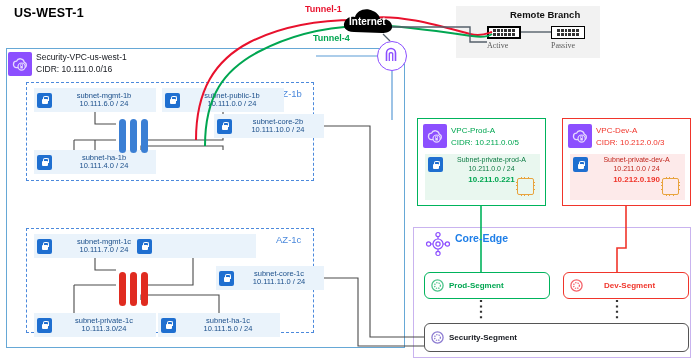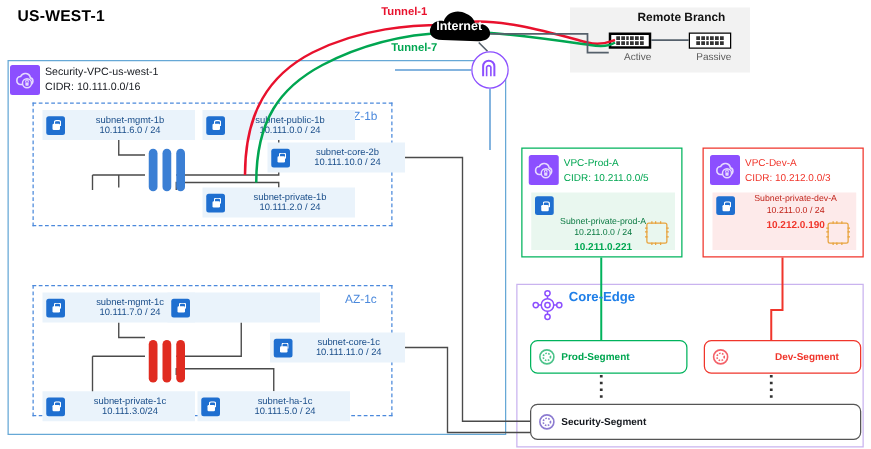--- a/index.html
+++ b/index.html
@@ -11,21 +11,21 @@
   #wires{z-index:2;}
   #topwires{z-index:6;}
 
   
   .region-title{left:14px;top:6px;font-size:12.5px;font-weight:bold;color:#000;letter-spacing:.2px;z-index:7;}
   .tunnel-lbl{font-size:9px;font-weight:bold;z-index:8;white-space:nowrap;}
   #tunnel1{left:305px;top:4px;color:#e8112d;}
   #tunnel2{left:313px;top:33px;color:#00a651;}
   #internet-label{left:349px;top:16px;font-size:10px;font-weight:bold;color:#fff;z-index:8;}
   .branch-title{font-size:9.5px;font-weight:bold;color:#111;}
-  .branch-cap{font-size:8px;color:#5a5a5a;text-align:right;}
+  .branch-cap{font-size:8px;color:#5a5a5a;text-align:left;font-family:Liberation Serif, serif;}
 
   
   #secvpc{left:6px;top:48px;width:399px;height:300px;border:1px solid #66a8d6;background:#fff;z-index:1;}
   #secvpc-icon{left:8px;top:52px;width:24px;height:24px;background:#8c4fff;border-radius:2px;z-index:3;}
   #secvpc-name{left:36px;top:52px;font-size:8.5px;color:#16191f;z-index:3;white-space:nowrap;}
   #secvpc-cidr{left:36px;top:64px;font-size:8.5px;color:#16191f;z-index:3;white-space:nowrap;}
 
   .az{border:1px dashed #4b89dc;background:#fff;z-index:1;}
   #az1b{left:26px;top:82px;width:288px;height:99px;}
   #az1c{left:26px;top:228px;width:288px;height:105px;}
@@ -73,21 +73,21 @@
   
   .vpcbox{z-index:3;background:#fff;}
   #vpcprod{left:417px;top:118px;width:129px;height:88px;border:1.6px solid #00b35c;}
   #vpcdev{left:562px;top:118px;width:129px;height:88px;border:1.6px solid #f0352b;}
   .vpc-ico{width:24px;height:24px;background:#8c4fff;border-radius:2px;margin:5px 0 0 5px;}
   .vpc-name{font-size:8px;position:absolute;left:33px;top:7px;white-space:nowrap;}
   .vpc-cidr{font-size:8px;position:absolute;left:33px;top:19px;white-space:nowrap;}
   #vpcprod .vpc-name,#vpcprod .vpc-cidr{color:#00a651;}
   #vpcdev .vpc-name,#vpcdev .vpc-cidr{color:#f0352b;}
   .inner-sub{position:absolute;left:7px;top:35px;width:115px;height:46px;display:flex;}
-  #vpcprod .inner-sub{background:#e9f7ef;flex-direction:column;}
+  #vpcprod .inner-sub{background:#e9f7ef;}
   #vpcdev .inner-sub{background:#fdeaea;}
   .inner-ico{width:15px;height:15px;background:#1f6fd0;border-radius:2px;margin:3px 0 0 3px;
              flex:0 0 auto;position:relative;}
   .inner-ico:before{content:"";position:absolute;left:4.5px;top:6.5px;width:6px;height:5px;background:#fff;border-radius:1px;}
   .inner-ico:after{content:"";position:absolute;left:5.5px;top:3.5px;width:4px;height:4px;
              border:1.1px solid #fff;border-bottom:none;border-radius:2px 2px 0 0;}
   .inner-txt{flex:1 1 auto;text-align:center;line-height:1.25;padding-top:2px;}
   .inner-name{font-size:7px;display:block;white-space:nowrap;}
   .inner-cidr{font-size:7px;display:block;white-space:nowrap;}
   .inner-ip{font-size:8px;font-weight:bold;display:block;white-space:nowrap;margin-top:1px;}
@@ -150,28 +150,28 @@
   </div>
 
   <div class="abs subnet" style="left:214px;top:114px;width:110px;">
     <span class="sn-ico"></span>
     <span class="sn-txt">
       <span class="sn-name">subnet-core-2b</span>
       <span class="sn-cidr">10.111.10.0 / 24</span>
     </span>
   </div>
 
-
-  <div class="abs subnet" style="left:162px;top:150px;width:122px;">
-    <span class="sn-ico"></span>
-    <span class="sn-txt">
-      <span class="sn-name">subnet-private-1b</span>
-      <span class="sn-cidr">10.111.2.0 / 24</span>
-    </span>
-  </div>
+  <div class="abs subnet" style="left:34px;top:150px;width:122px;">
+    <span class="sn-ico"></span>
+    <span class="sn-txt">
+      <span class="sn-name">subnet-ha-1b</span>
+      <span class="sn-cidr">10.111.4.0 / 24</span>
+    </span>
+  </div>
+
 
   <div class="abs fwgroup fw-blue" style="left:119px;top:119px;">
     <span class="fwbar"></span>
     <span class="fwbar"></span>
     <span class="fwbar"></span>
   </div>
 
   <div class="abs az" id="az1c"></div>
   <div class="abs az-lbl" id="az1c-lbl">AZ-1c</div>
 
@@ -250,21 +250,21 @@
 
     <path d="M521,32 L551,32" stroke="#55606b" stroke-width="1.4" fill="none"></path>
 
     <path d="M383,34 L390,41" stroke="#55606b" stroke-width="1.3" fill="none"></path>
 
     <path d="M377,56 L316,56" stroke="#5b9bd5" stroke-width="1.2" fill="none"></path>
     <path d="M392,71 L392,120" stroke="#5b9bd5" stroke-width="1.2" fill="none"></path>
   </svg>
 
   <div class="abs tunnel-lbl" id="tunnel1">Tunnel-1</div>
-  <div class="abs tunnel-lbl" id="tunnel2">Tunnel-7</div>
+  <div class="abs tunnel-lbl" id="tunnel2">Tunnel-4</div>
 
   <div class="abs" id="cloud">
     <svg width="56" height="30" viewBox="0 0 56 30" aria-hidden="true">
       <path d="M14 26 C5 26 2 20 5 15 C7 11 12 10 15 11 C17 4 26 1 33 5 C38 7 40 11 40 13
                C48 12 53 17 52 22 C51 26 46 27 42 27 Z" fill="#000"></path>
     </svg>
   </div>
   <div class="abs" id="internet-label">Internet</div>
 
   <div class="abs" id="vgw">
@@ -416,21 +416,21 @@
     <span class="seg-txt" style="margin-left:4px;">Prod-Segment</span>
   </div>
 
   <div class="seg" id="seg-dev">
     <span style="margin-left:5px;display:flex;">
       <svg width="15" height="15" viewBox="0 0 15 15" aria-hidden="true">
         <circle cx="7.5" cy="7.5" r="5.6" fill="none" stroke="#f4626a" stroke-width="1.3"></circle>
         <circle cx="7.5" cy="7.5" r="2.9" fill="none" stroke="#f4626a" stroke-width="1.3" stroke-dasharray="1.3 1.1"></circle>
       </svg>
     </span>
-    <span class="seg-txt" style="margin-left:36px;">Dev-Segment</span>
+    <span class="seg-txt" style="margin-left:20px;">Dev-Segment</span>
   </div>
 
   <div class="seg" id="seg-sec">
     <span style="margin-left:5px;display:flex;">
       <svg width="15" height="15" viewBox="0 0 15 15" aria-hidden="true">
         <circle cx="7.5" cy="7.5" r="5.6" fill="none" stroke="#8c7bd1" stroke-width="1.3"></circle>
         <circle cx="7.5" cy="7.5" r="2.9" fill="none" stroke="#8c7bd1" stroke-width="1.3" stroke-dasharray="1.3 1.1"></circle>
       </svg>
     </span>
     <span class="seg-txt" style="margin-left:4px;">Security-Segment</span>

